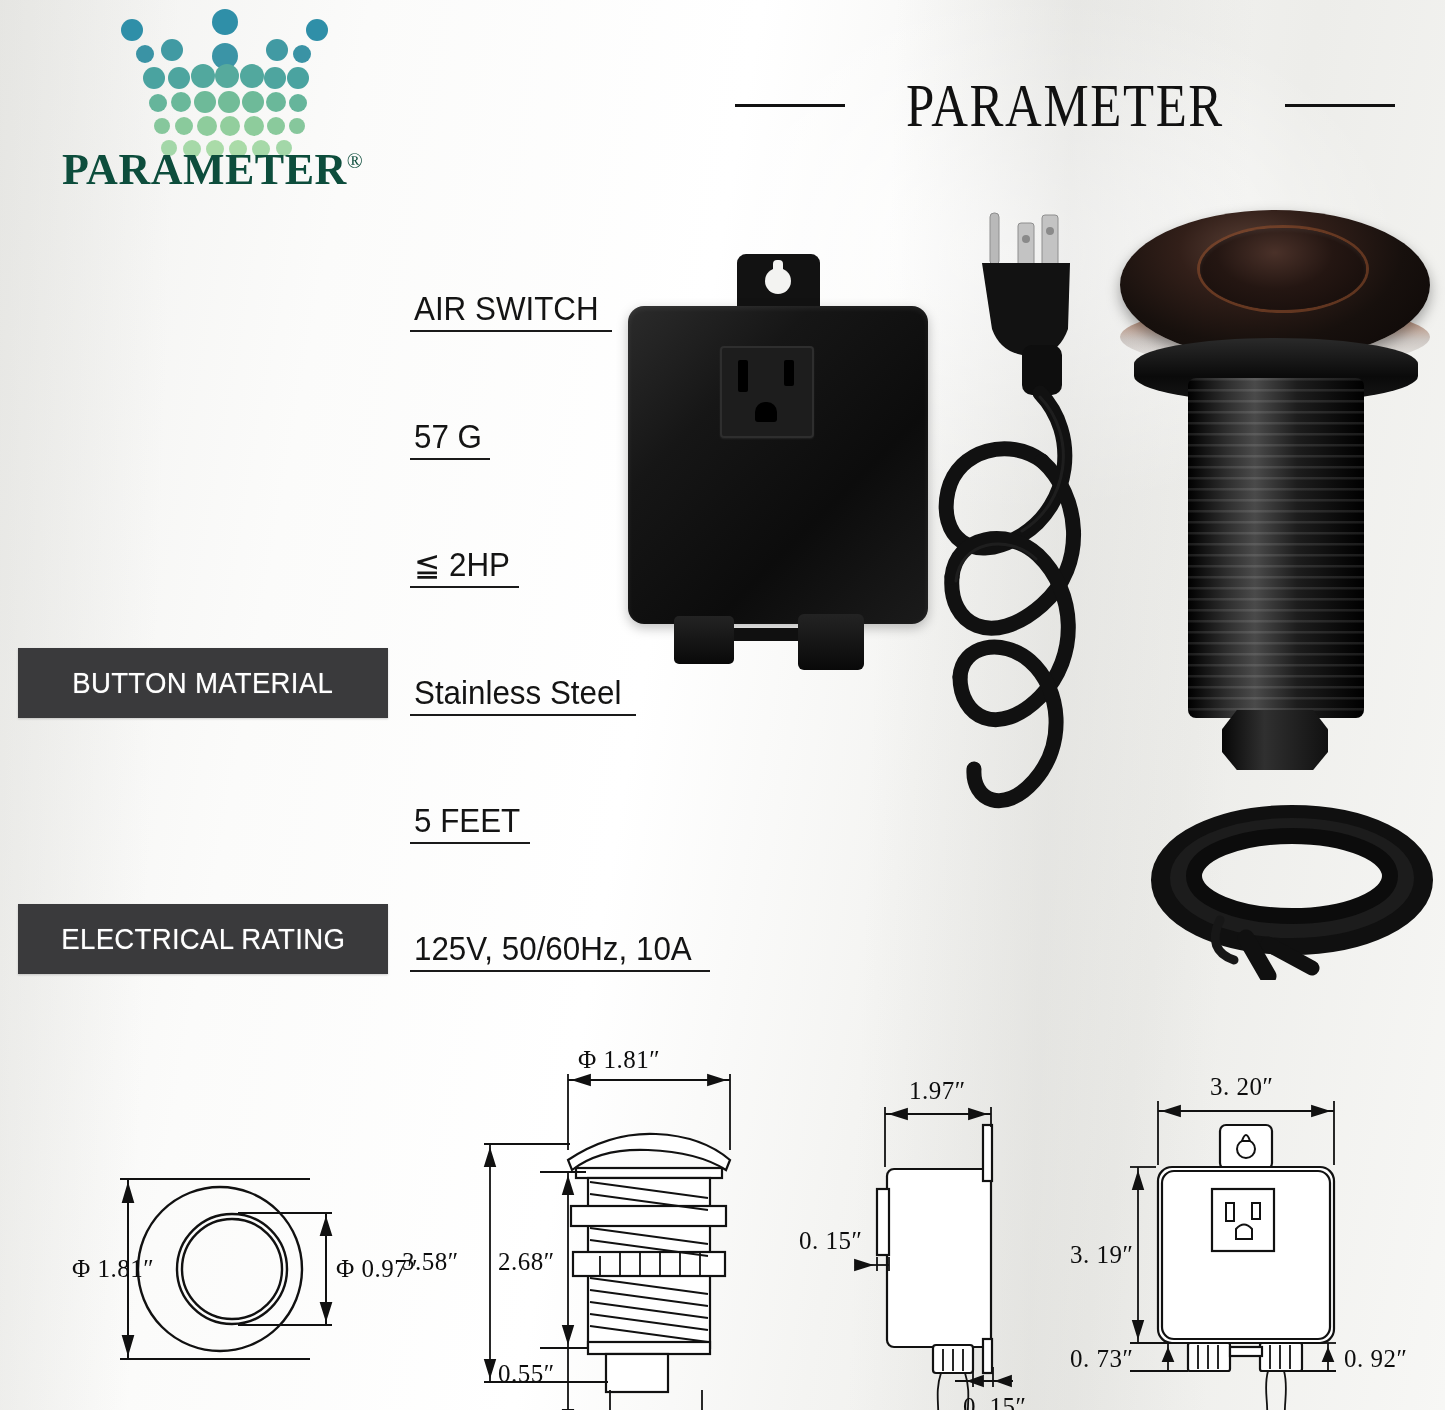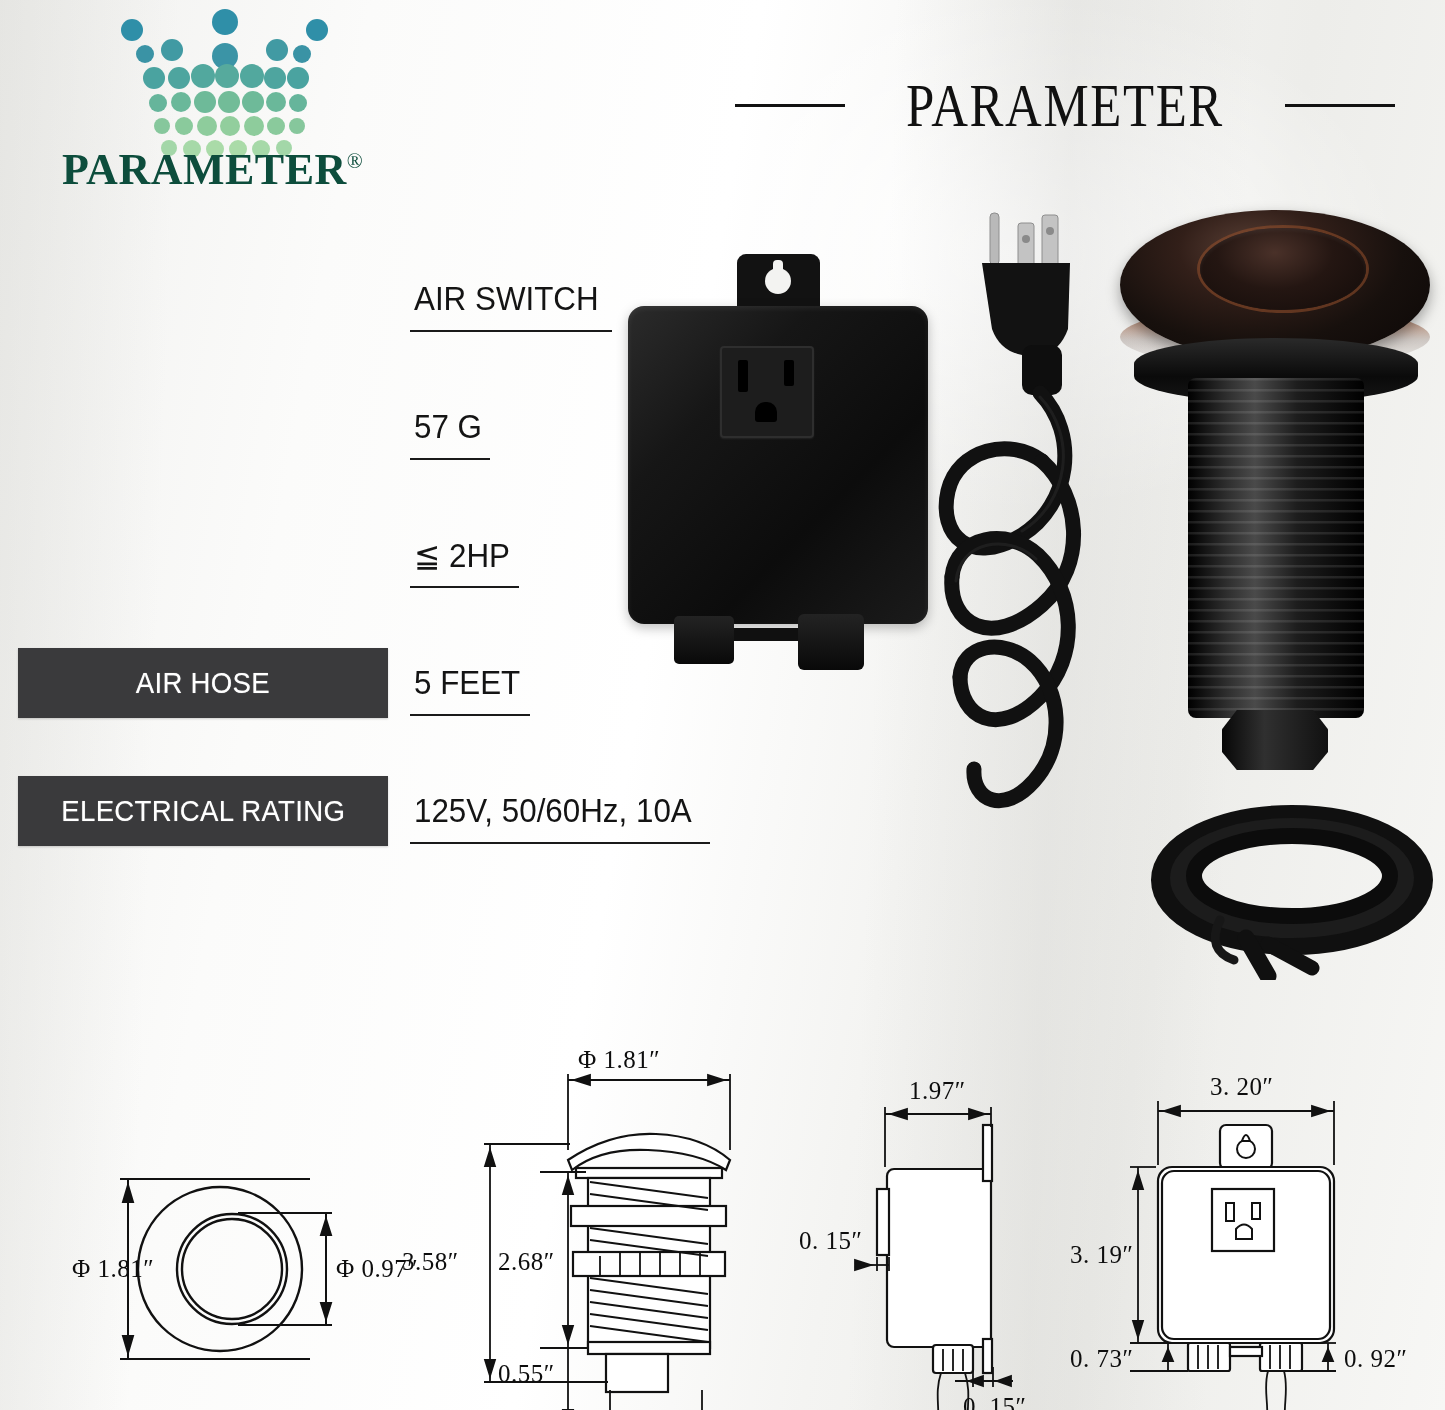--- a/index.html
+++ b/index.html
@@ -30,21 +30,21 @@
 
   
   #spec-table{position:absolute;left:18px;top:264px;width:760px;}
   .spec-row{position:relative;height:70px;margin-bottom:58px;}
   .spec-label{position:absolute;left:0;top:0;width:370px;height:70px;background:#3a3a3c;
     display:flex;align-items:center;justify-content:center;
     box-shadow:0 1px 2px rgba(0,0,0,.18);}
   .spec-label span{color:#fff;font-size:30px;font-weight:400;letter-spacing:.3px;
     transform:scaleX(.92);transform-origin:center;white-space:nowrap;
     text-shadow:0 0 1px rgba(255,255,255,.5);}
-  .spec-value{position:absolute;left:392px;top:6px;height:58px;display:flex;align-items:center;
+  .spec-value{position:absolute;left:392px;top:6px;height:58px;display:flex;align-items:flex-end;
     padding:0 4px 2px 4px;border-bottom:2.5px solid #1a1a1a;}
   .spec-value span{font-size:33px;color:#141414;white-space:nowrap;
     transform:scaleX(.95);transform-origin:left center;}
 
   
   .photo{position:absolute;}
   
   #photo-control-box{left:628px;top:254px;width:300px;height:420px;}
   .cb-tab{position:absolute;left:109px;top:0;width:83px;height:60px;background:#121212;border-radius:9px 9px 3px 3px;}
   .cb-tab .hole{position:absolute;left:28px;top:14px;width:26px;height:26px;border-radius:50%;background:#f3f3f1;}
@@ -165,22 +165,27 @@
         <span>57 G</span>
       </div>
   </div>
   <div class="spec-row">
     <div class="spec-value">
         <span>≦ 2HP</span>
       </div>
   </div>
   <div class="spec-row">
     <div class="spec-label">
-        <span>AIR HOSE</span>
-      </div>
+        <span>BUTTON MATERIAL</span>
+      </div>
+    <div class="spec-value">
+        <span>Stainless Steel</span>
+      </div>
+  </div>
+  <div class="spec-row">
     <div class="spec-value">
         <span>5 FEET</span>
       </div>
   </div>
   <div class="spec-row">
     <div class="spec-label">
         <span>ELECTRICAL RATING</span>
       </div>
     <div class="spec-value">
         <span>125V, 50/60Hz, 10A</span>

